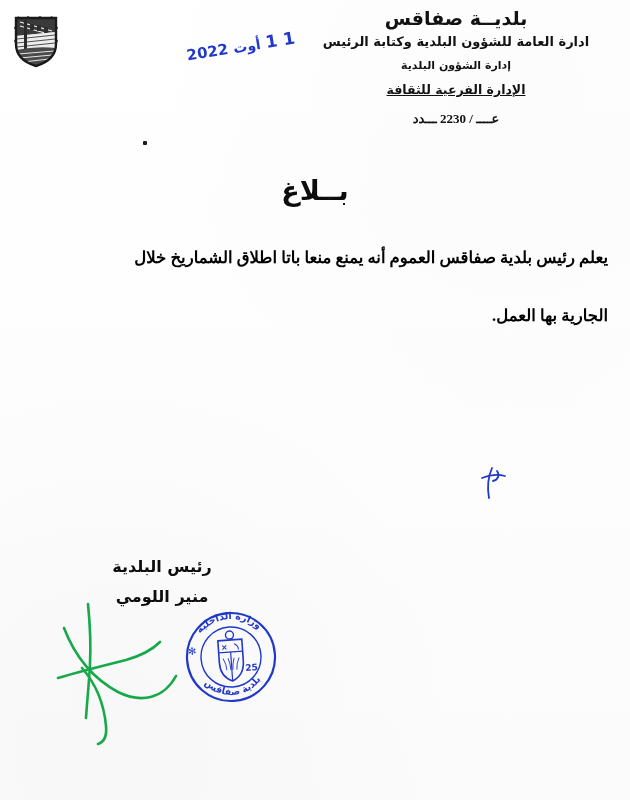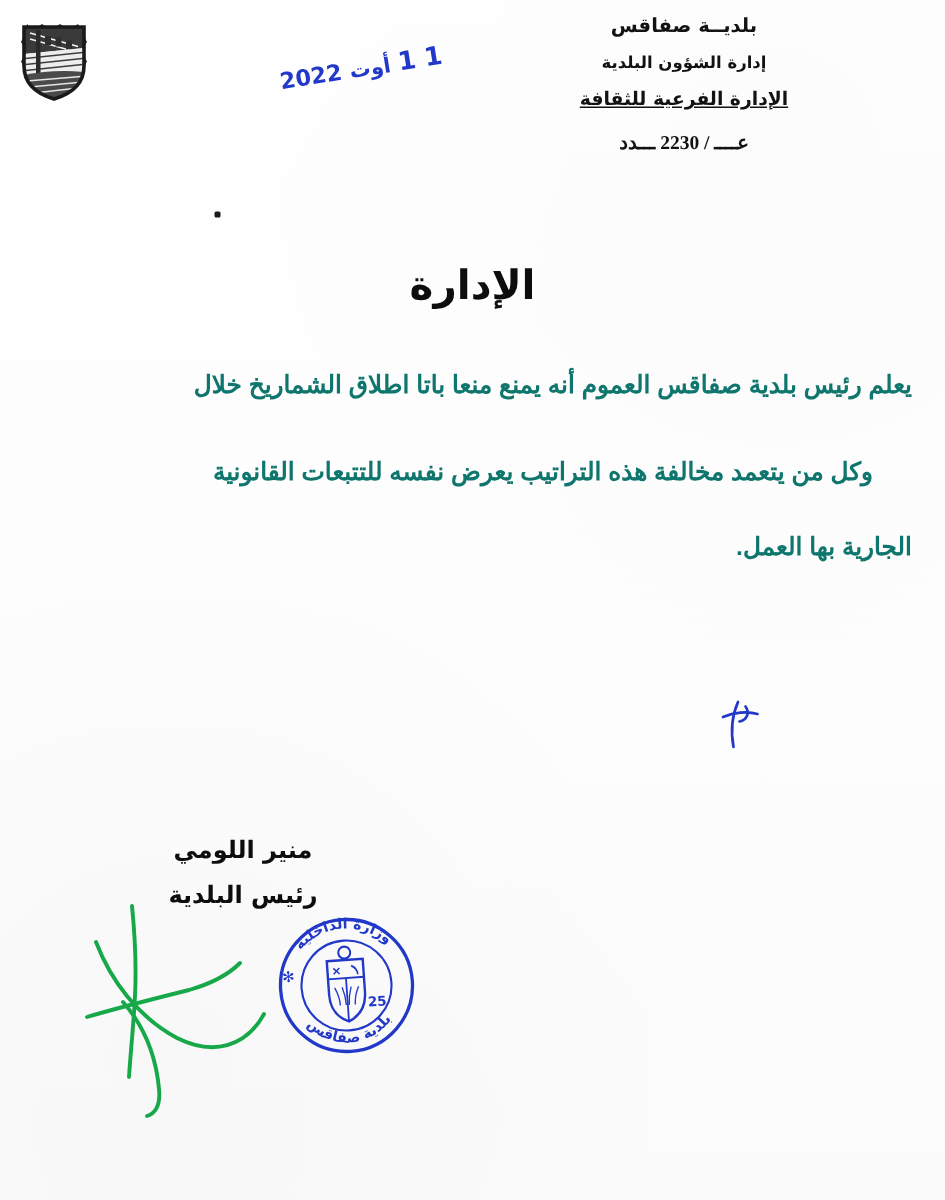--- a/index.html
+++ b/index.html
@@ -49,21 +49,21 @@
   }
   .hdr-line {
     font-family: "DejaVu Sans", sans-serif;
     font-weight: 700;
     font-size: 13.5px;
     line-height: 24px;
     letter-spacing: 0px;
     color: #121212;
     white-space: nowrap;
   }
-  .hdr-line.l1 { font-size: 13px; letter-spacing: 1px; }
+  .hdr-line.l1 { font-size: 19px; letter-spacing: 1px; }
   .hdr-line.l2 { font-size: 13px; }
   .hdr-line.l3 { font-size: 11px; }
   .hdr-line.l4 { font-size: 12.5px; text-decoration: underline; }
   #ref-line {
     margin-top: 9px;
     font-family: Liberation Serif, serif;
     font-weight: 700;
     font-size: 13px;
     color: #121212;
     direction: rtl;
@@ -117,24 +117,24 @@
   
   #body-block {
     position: absolute;
     left: 22px;
     right: 22px;
     top: 248px;
     direction: rtl;
     text-align: justify;
   }
   .body-line {
-    font-family: Liberation Sans, sans-serif;
+    font-family: Liberation Serif, serif;
     font-weight: 700;
     font-size: 16.5px;
-    color: #0f766e;
+    color: #000000;
     line-height: 1.2;
     white-space: nowrap;
     direction: rtl;
   }
   .body-line.sp-1 { margin-bottom: 38px; }
   .body-line.sp-2 { margin-bottom: 46px; }
   .body-line.sp-3 { margin-bottom: 30px; }
   .body-line.indent { padding-right: 26px; }
 
   
@@ -227,54 +227,54 @@
           <line x1="12" y1="48" x2="44" y2="45"></line>
           <line x1="15" y1="52" x2="41" y2="49"></line>
         </g>
       </g>
       <path d="M8 8 L48 8 L48 34 Q48 50 28 56 Q8 50 8 34 Z" fill="none" stroke="#1a1a1a" stroke-width="2.4"></path>
     </svg>
   </div>
 
   <div id="header-block">
     <div class="hdr-line l1">بلديــة صفاقس</div>
+    <div class="hdr-line l2">ادارة العامة للشؤون البلدية وكتابة الرئيس</div>
     <div class="hdr-line l3">إدارة الشؤون البلدية</div>
     <div class="hdr-line l4">الإدارة الفرعية للثقافة</div>
     <div id="ref-line">عــــ / 2230 ـــدد</div>
   </div>
 
   <div id="hand-date">
     <span class="d-day">1 1</span>
     <span class="d-month">أوت</span>
     <span class="d-year">2022</span>
   </div>
 
   <div id="speck"></div>
 
-  <div id="doc-title">الإدارة</div>
+  <div id="doc-title">بــلاغ</div>
 
   <div id="body-block">
     <div class="body-line sp-1">يعلم رئيس بلدية صفاقس العموم أنه يمنع منعا باتا اطلاق الشماريخ خلال</div>
-    <div class="body-line sp-3 indent">وكل من يتعمد مخالفة هذه التراتيب يعرض نفسه للتتبعات القانونية</div>
     <div class="body-line">الجارية بها العمل.</div>
   </div>
 
   <div id="paraph">
     <svg viewBox="0 0 34 36" xmlns="http://www.w3.org/2000/svg">
       <g fill="none" stroke="#2138c8" stroke-width="1.8" stroke-linecap="round">
         <path d="M14 3 C10 12 9 22 11 33"></path>
         <path d="M4 13 C11 10 20 9 27 11"></path>
         <path d="M19 6 C22 10 20 15 15 16"></path>
       </g>
     </svg>
   </div>
 
   <div id="sign-block">
+    <div class="sign-line">رئيس البلدية</div>
     <div class="sign-line">منير اللومي</div>
-    <div class="sign-line">رئيس البلدية</div>
   </div>
 
   <div id="signature">
     <svg viewBox="0 0 160 150" xmlns="http://www.w3.org/2000/svg">
       <g fill="none" stroke="#17a84a" stroke-width="2.6" stroke-linecap="round" stroke-linejoin="round">
         <path d="M36 6 C38 26 39 46 38 66 C37 86 35 104 34 120"></path>
         <path d="M12 30 C22 56 40 80 66 94 C90 106 112 100 124 78"></path>
         <path d="M6 80 C26 74 50 68 74 62 C88 58 100 52 108 44"></path>
         <path d="M30 70 C44 86 52 106 54 128 C55 138 52 144 46 146"></path>
       </g>

